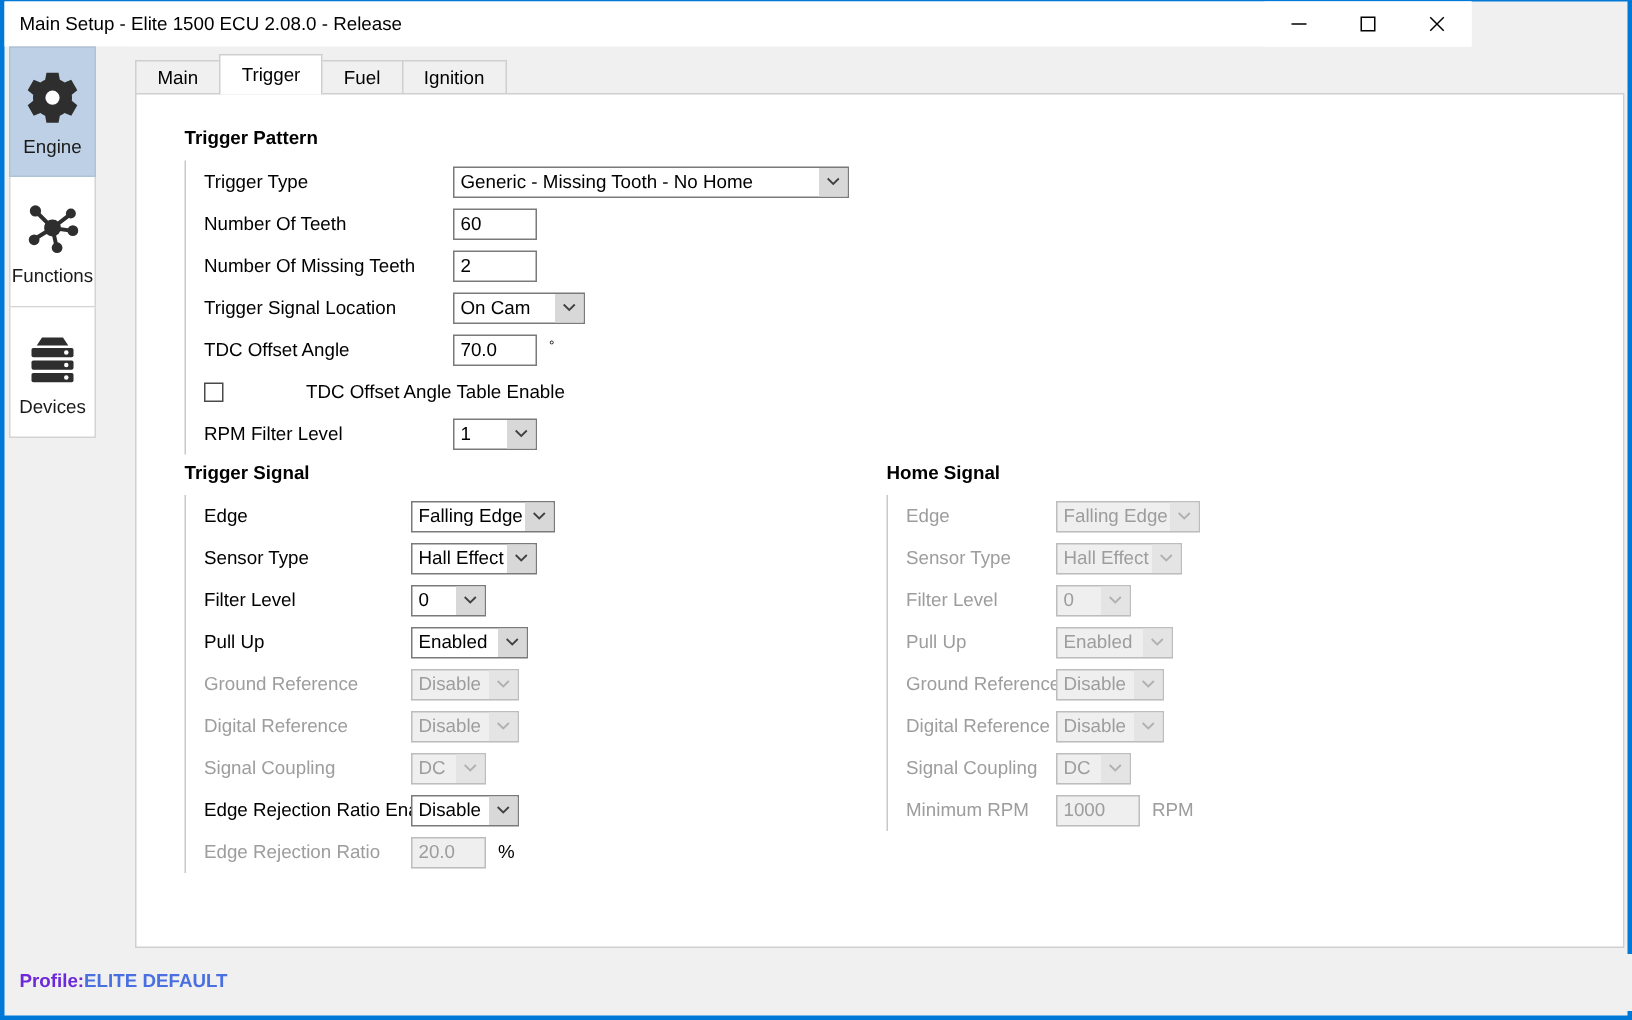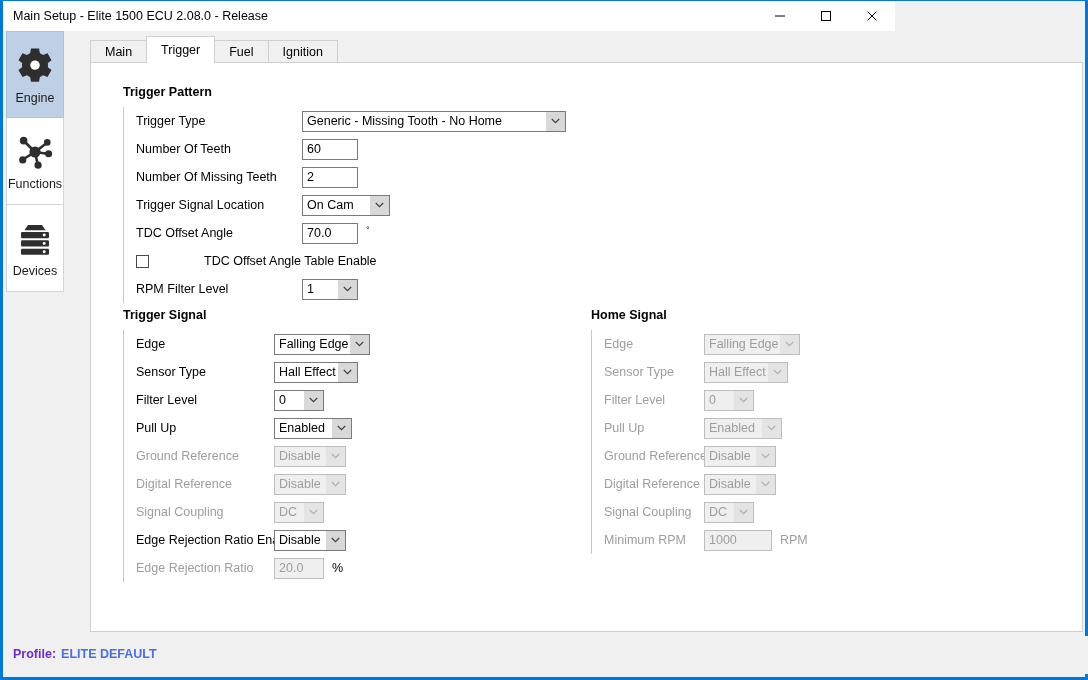--- a/index.html
+++ b/index.html
@@ -21,21 +21,21 @@
     background: #f0f0f0;
     border-left: 3px solid #0078d7;
     border-right: 3px solid #0078d7;
     border-bottom: 3px solid #0078d7;
     border-top: 1px solid #0078d7;
   }
 
   
   .titlebar {
     position: absolute; top: 0; left: 0;
-    width: 892px; height: 30px;
+    width: 978px; height: 30px;
     background: #ffffff;
     display: flex; align-items: center;
   }
   .titlebar-text {
     padding-left: 10px;
     font-size: 12.5px;
     color: #000;
     white-space: nowrap;
   }
   .win-controls {
@@ -176,21 +176,21 @@
   .footer {
     position: absolute; left: 3px; bottom: 3px;
     width: 1082px; height: 38px;
     background: #f0f0f0;
   }
   .profile {
     position: absolute; left: 7px; top: 11px;
     font-size: 12.5px; font-weight: bold;
   }
   .profile .lbl { color: #6d28d9; }
-  .profile .val { color: #4a6fe0; margin-left: 5px; }
+  .profile .val { color: #4a6fe0; }
   .btnbar { position: absolute; right: 12px; top: 7px; display: flex; }
   .btn {
     height: 24px;
     background: #e1e1e1;
     border: 1px solid #adadad;
     display: flex; align-items: center; justify-content: center;
     font-size: 12.5px; color: #000;
     padding: 0 10px;
   }
   .btn.wide { width: 133px; margin-right: 25px; }
@@ -534,21 +534,21 @@
               <span class="arrow">
                   <svg width="9" height="6" viewBox="0 0 9 6">
                     <polyline points="0.8,1 4.5,4.6 8.2,1" fill="none" stroke="#b0b0b0" stroke-width="1.2"></polyline>
                   </svg>
                 </span>
             </div>
           </div>
 
           <div class="row">
             <div class="row-label disabled" style="width:112px;">Minimum RPM</div>
-            <div class="txtbox disabled" style="width:68px;text-align:center;">1000</div>
+            <div class="txtbox disabled" style="width:56px;text-align:center;">1000</div>
             <span class="unit disabled">RPM</span>
           </div>
         </div>
       </div>
 
     </div>
   </div>
 
   <div class="footer">
     <div class="profile">

